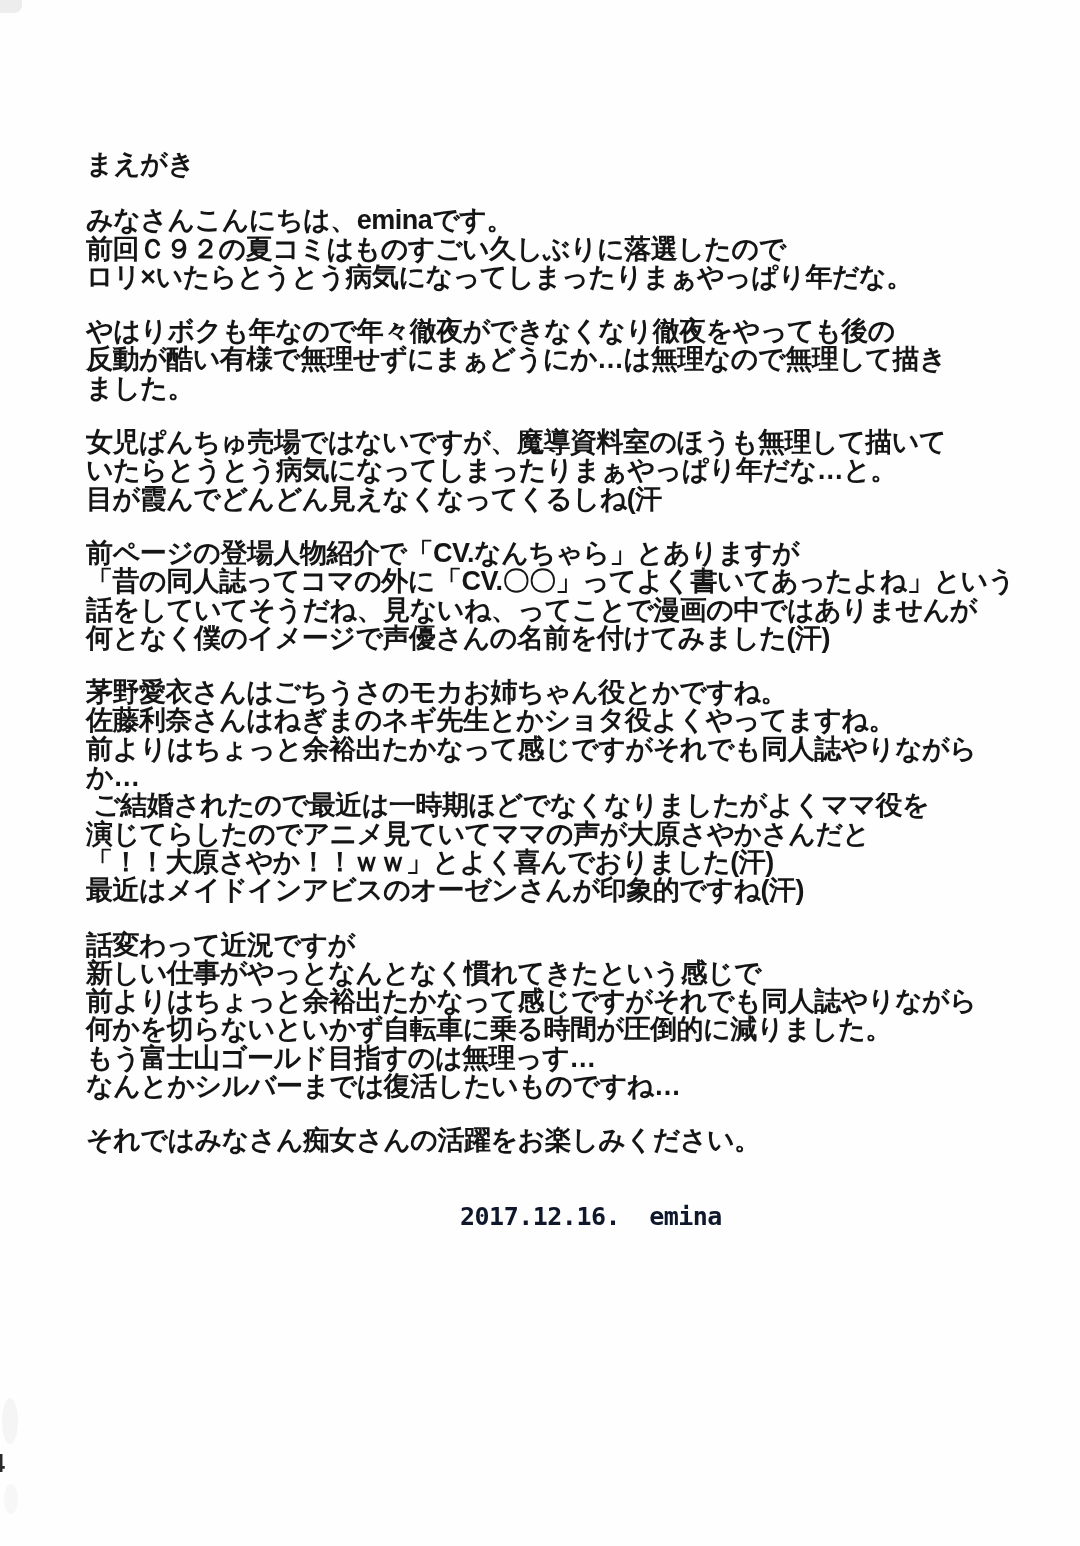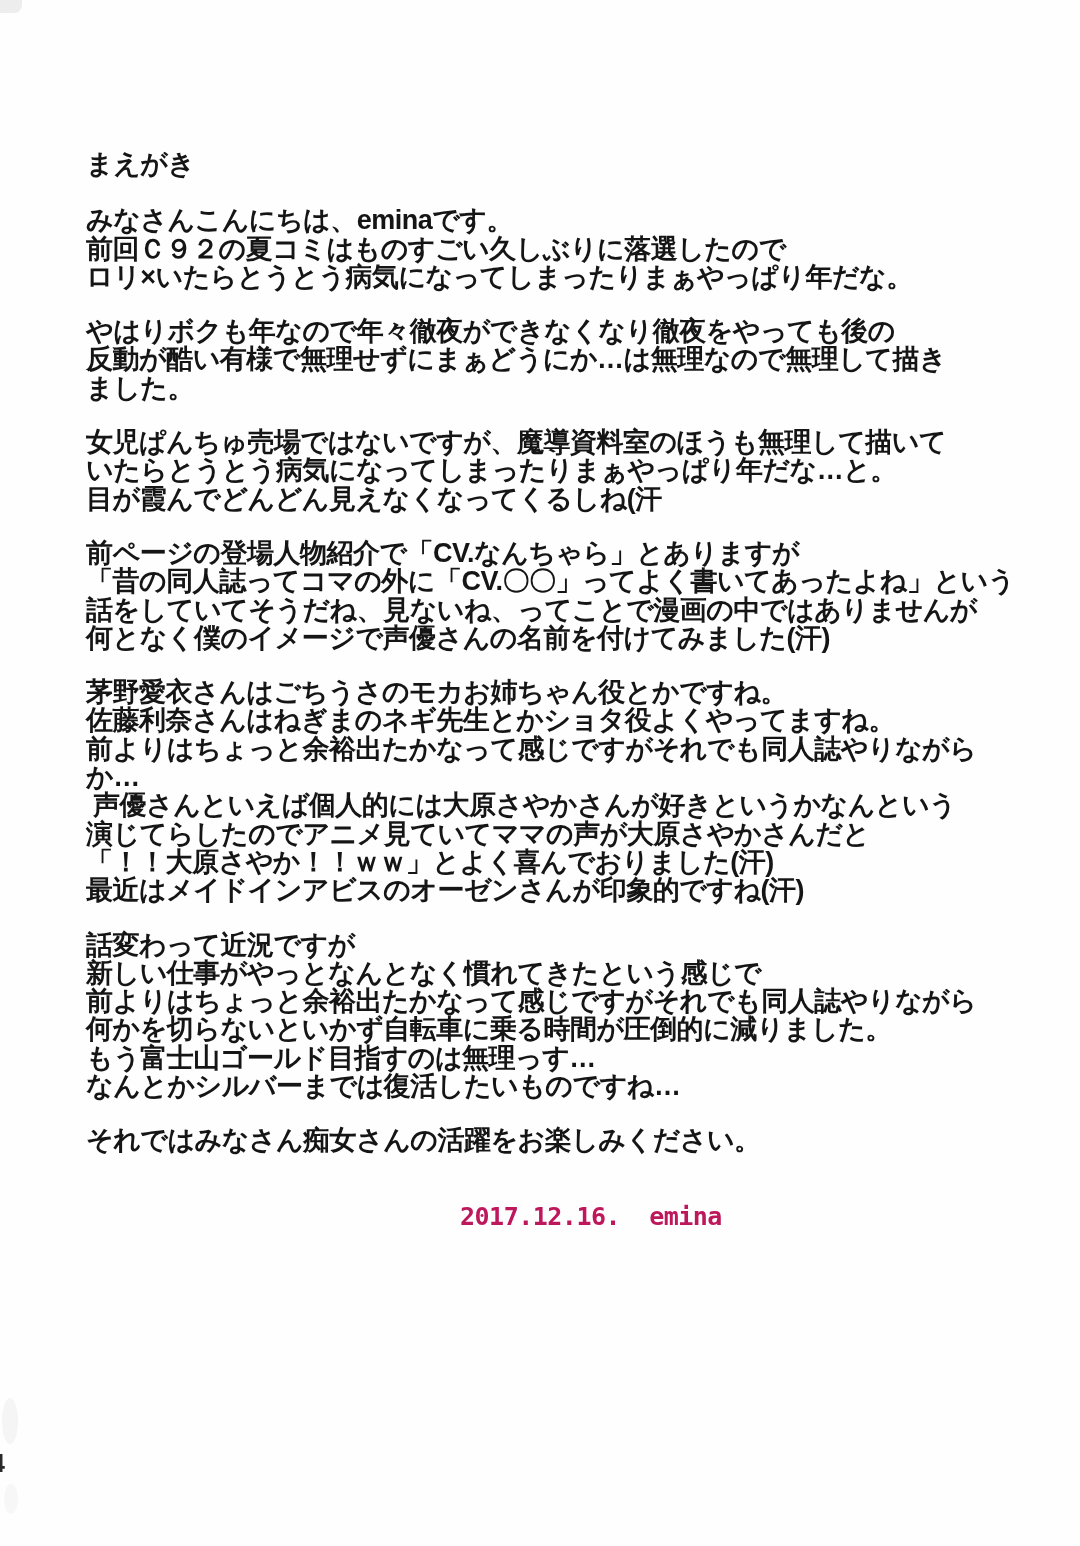--- a/index.html
+++ b/index.html
@@ -43,21 +43,21 @@
     padding: 0;
   }
   .para.extra-gap {
   }
   .signature {
     margin-top: 47px;
     margin-left: 374px;
     font-family: "DejaVu Sans Mono", monospace;
     font-size: 25px;
     font-weight: 600;
-    color: #be185d;
+    color: #0f172a;
     white-space: pre;
   }
   .page-number {
     position: absolute;
     left: -9px;
     top: 1449px;
     font-size: 25px;
     font-weight: 700;
     color: #2a2a2a;
   }
@@ -105,21 +105,21 @@
       <div class="line">「昔の同人誌ってコマの外に「CV.〇〇」ってよく書いてあったよね」という</div>
       <div class="line">話をしていてそうだね、見ないね、ってことで漫画の中ではありませんが</div>
       <div class="line">何となく僕のイメージで声優さんの名前を付けてみました(汗)</div>
     </div>
 
     <div class="para">
       <div class="line">茅野愛衣さんはごちうさのモカお姉ちゃん役とかですね。</div>
       <div class="line">佐藤利奈さんはねぎまのネギ先生とかショタ役よくやってますね。</div>
       <div class="line">前よりはちょっと余裕出たかなって感じですがそれでも同人誌やりながら</div>
       <div class="line">か…</div>
-      <div class="line"> 声優さんといえば個人的には大原さやかさんが好きというかなんという</div>
+      <div class="line"> ご結婚されたので最近は一時期ほどでなくなりましたがよくママ役を</div>
       <div class="line">演じてらしたのでアニメ見ていてママの声が大原さやかさんだと</div>
       <div class="line">「！！大原さやか！！ｗｗ」とよく喜んでおりました(汗)</div>
       <div class="line">最近はメイドインアビスのオーゼンさんが印象的ですね(汗)</div>
     </div>
 
     <div class="para extra-gap">
       <div class="line">話変わって近況ですが</div>
       <div class="line">新しい仕事がやっとなんとなく慣れてきたという感じで</div>
       <div class="line">前よりはちょっと余裕出たかなって感じですがそれでも同人誌やりながら</div>
       <div class="line">何かを切らないといかず自転車に乗る時間が圧倒的に減りました。</div>

